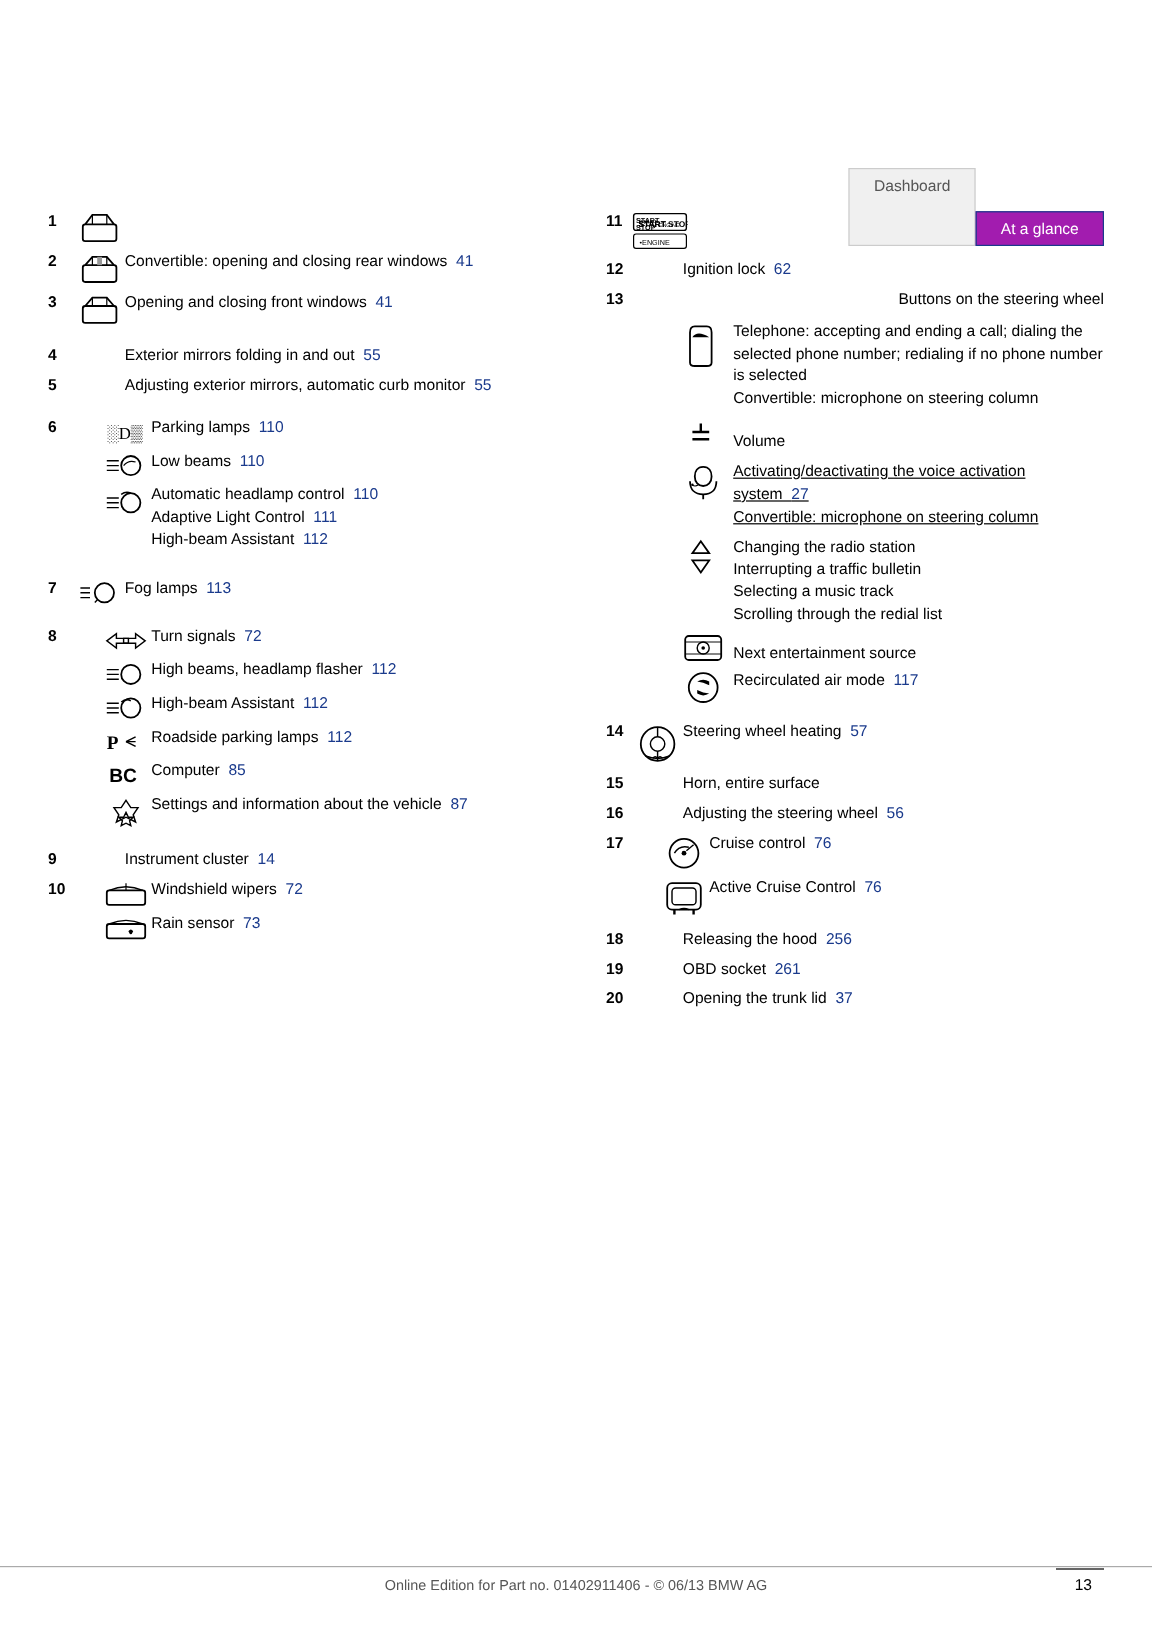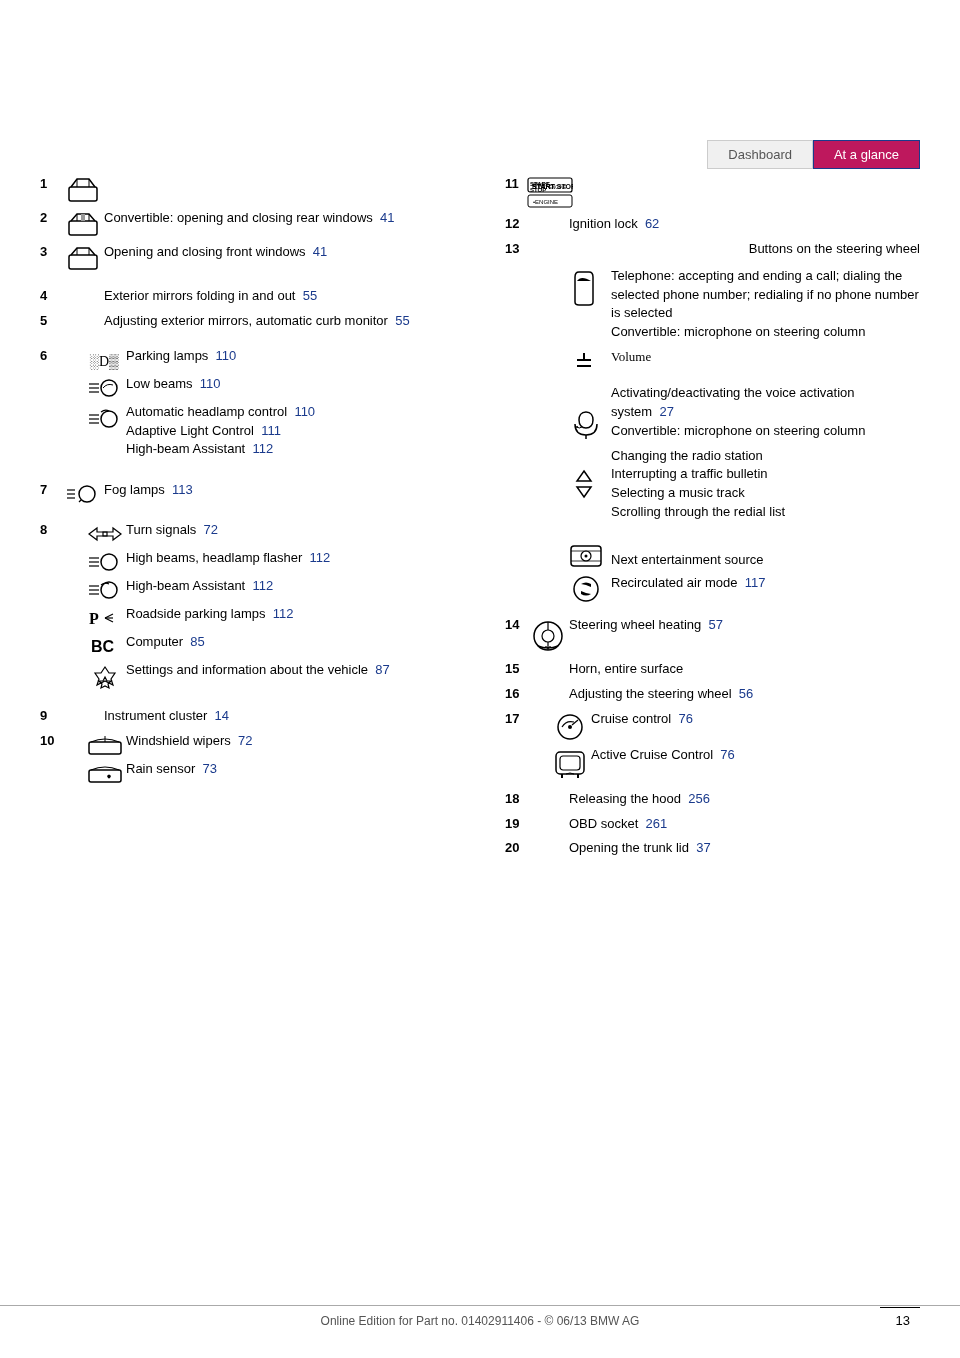--- a/index.html
+++ b/index.html
@@ -28,23 +28,24 @@
       display: flex;
       gap: 0;
     }
     .nav-tab {
       padding: 6px 20px;
       font-size: 13px;
       border: 1px solid #ccc;
       cursor: pointer;
     }
     .nav-tab.active {
-      background: #be185d;
+      background: #a21caf;
       color: #fff;
       border-color: #1a3a8c;
+      margin-top: 36px;
     }
     .nav-tab.inactive {
       background: #f0f0f0;
       color: #555;
     }
 
     
     .content {
       position: absolute;
       top: 175px;
@@ -433,46 +434,46 @@
               <svg width="30" height="42" viewBox="0 0 30 42">
                 <path d="M20 5 Q24 5 24 10 L24 35 Q24 38 20 38 L10 38 Q6 38 6 35 L6 10 Q6 5 10 5 Z" fill="none" stroke="#000" stroke-width="1.5"></path>
                 <path d="M8 14 Q12 8 22 14" fill="#000"></path>
               </svg>
             </div>
             <div>
               Telephone: accepting and ending a call; dialing the selected phone number; redialing if no phone number is selected<br>
               Convertible: microphone on steering column
             </div>
           </div>
-          <div style="display:flex; margin-bottom:6px; align-items:flex-start;font-family:Liberation Serif, serif;">
+          <div style="display:flex; margin-bottom:6px; align-items:flex-end;">
             <div style="min-width:42px; flex-shrink:0;">
               <svg width="30" height="30" viewBox="0 0 30 30">
                 <line x1="8" y1="12" x2="22" y2="12" stroke="#000" stroke-width="2"></line>
                 <line x1="15" y1="5" x2="15" y2="12" stroke="#000" stroke-width="2"></line>
                 <line x1="8" y1="18" x2="22" y2="18" stroke="#000" stroke-width="2"></line>
               </svg>
             </div>
             <div>Volume</div>
           </div>
-          <div style="display:flex; margin-bottom:6px; align-items:flex-end;">
+          <div style="display:flex; margin-bottom:6px; align-items:flex-start;text-decoration:underline;">
             <div style="min-width:42px; flex-shrink:0;">
               <svg width="34" height="34" viewBox="0 0 34 34">
                 <path d="M17 5 C12 5 10 9 10 13 C10 18 13 21 17 21 C21 21 24 18 24 13 C24 9 22 5 17 5Z" fill="none" stroke="#000" stroke-width="1.5"></path>
                 <path d="M6 17 C6 24 10 28 17 28 C24 28 28 24 28 17" fill="none" stroke="#000" stroke-width="1.5"></path>
                 <line x1="17" y1="28" x2="17" y2="32" stroke="#000" stroke-width="1.5"></line>
                 <path d="M13 20 Q10 22 8 20" fill="none" stroke="#000" stroke-width="1"></path>
                 <circle cx="8" cy="20" r="1" fill="#000"></circle>
               </svg>
             </div>
             <div>
               Activating/deactivating the voice activation system&nbsp;&nbsp;<span class="page-num blue">27</span><br>
               Convertible: microphone on steering column
             </div>
           </div>
-          <div style="display:flex; margin-bottom:20px; align-items:center;">
+          <div style="display:flex; margin-bottom:4px; align-items:flex-start;">
             <div style="min-width:42px; flex-shrink:0;">
               <svg width="30" height="34" viewBox="0 0 30 34">
                 <polygon points="15,4 22,14 8,14" fill="none" stroke="#000" stroke-width="1.5"></polygon>
                 <polygon points="15,30 22,20 8,20" fill="none" stroke="#000" stroke-width="1.5"></polygon>
               </svg>
             </div>
             <div>
               Changing the radio station<br>
               Interrupting a traffic bulletin<br>
               Selecting a music track<br>

